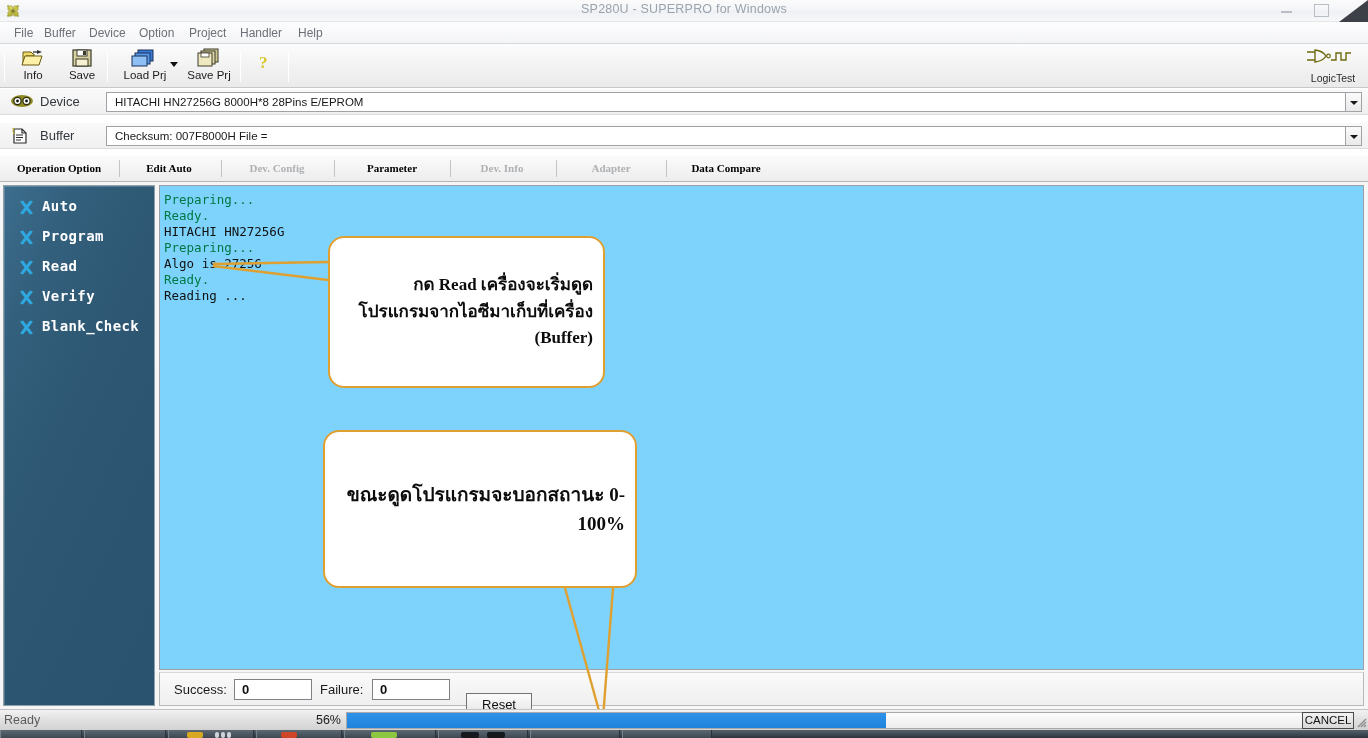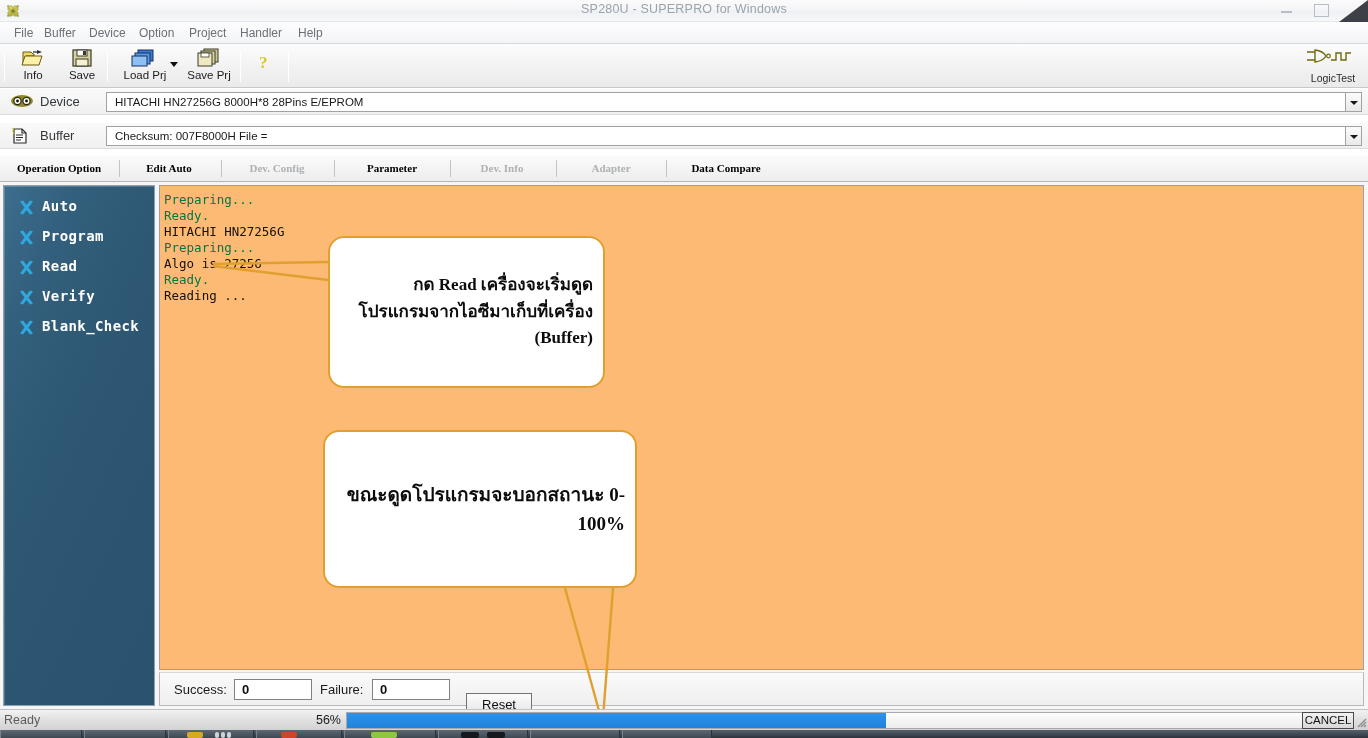--- a/index.html
+++ b/index.html
@@ -148,21 +148,21 @@
   .side-x { position: absolute; left: 4px; top: 2px; width: 17px; height: 17px; }
   .side-lbl {
     position: absolute; left: 28px; top: 1px;
     font-family: "DejaVu Sans Mono", monospace;
     font-size: 14px; font-weight: bold; color: #ffffff; letter-spacing: .4px;
     white-space: nowrap;
   }
 
   .logpanel {
     position: absolute; left: 159px; top: 3px; right: 4px; height: 485px;
-    background: #fdba74; border: 1px solid #9aa0a6;
+    background: #7dd3fc; border: 1px solid #9aa0a6;
   }
   .logline {
     position: absolute; left: 4px;
     font-family: "DejaVu Sans Mono", monospace;
     font-size: 12.5px; white-space: pre;
   }
   .log-green { color: #007844; }
   .log-black { color: #111111; }
 
   .statusrow {

